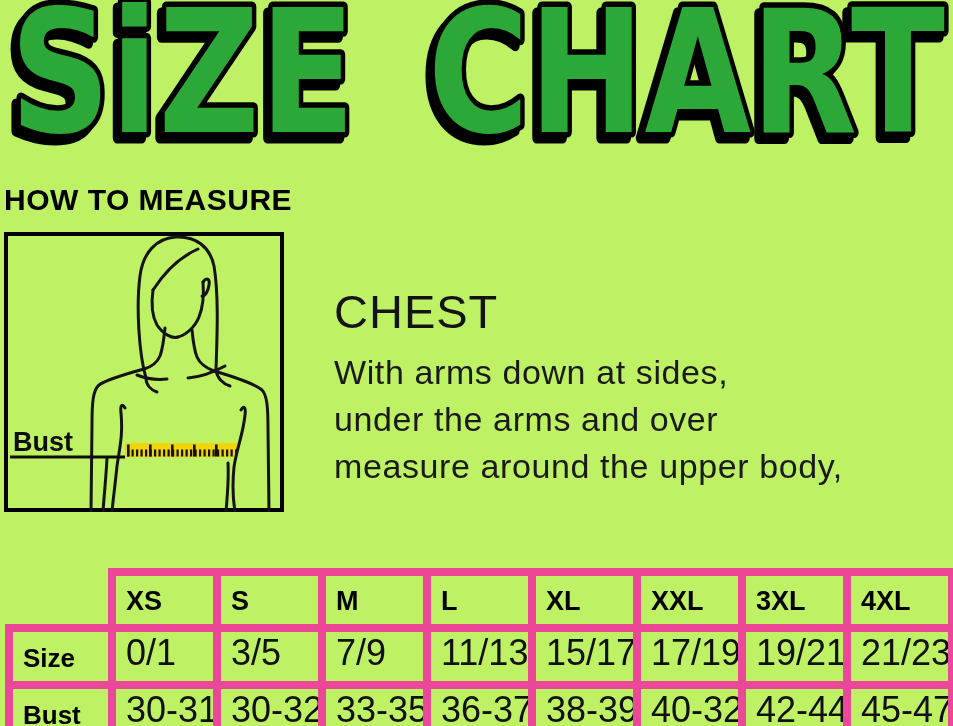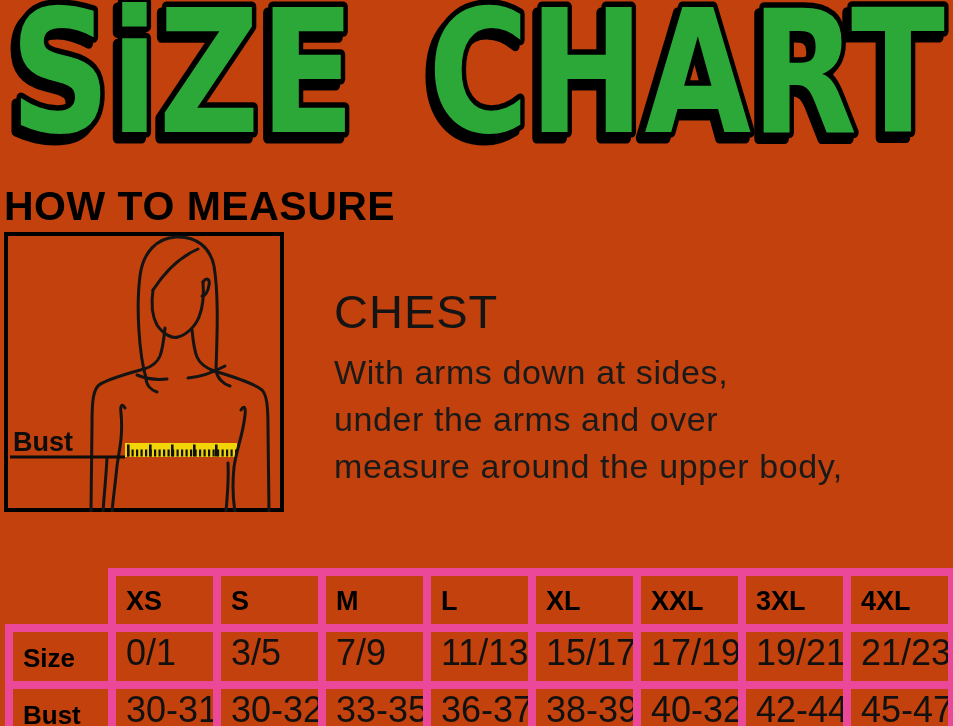--- a/index.html
+++ b/index.html
@@ -1,35 +1,35 @@
 <!DOCTYPE html>
 <html><head>
 <meta charset="utf-8">
 <style>
   html, body { margin:0; padding:0; background:#fff; }
   .page {
     position:relative; width:953px; height:726px; overflow:hidden;
-    background:#c2410c; color:#000;
+    background:#bef264; color:#000;
     font-family:"Liberation Sans", sans-serif;
   }
 
   
   .title-svg { position:absolute; left:0; top:0; width:953px; height:154px; overflow:visible; }
   .title-svg text {
     font-family:"DejaVu Sans", sans-serif;
     font-weight:bold;
     stroke:#000; stroke-width:11px; stroke-linejoin:round;
     paint-order:stroke;
     filter:drop-shadow(-5px 6px 0 #000);
   }
 
   
   .howto-heading {
     position:absolute; left:4px; top:183px;
-    font-size:41px; font-weight:bold; letter-spacing:0.5px; margin:0;
+    font-size:30px; font-weight:bold; letter-spacing:0.5px; margin:0;
   }
   .figure-svg { position:absolute; left:4px; top:232px; width:280px; height:280px; }
   .figure-svg .line { fill:none; stroke:#141414; stroke-width:3; stroke-linecap:round; stroke-linejoin:round; }
   .figure-svg .frame { fill:none; stroke:#000; stroke-width:4; }
   .figure-svg .bust-text { font-family:"Liberation Sans", sans-serif; font-weight:bold; font-size:27px; fill:#0d0d0d; }
 
   
   .chest-block { position:absolute; left:334px; top:284px; }
   .chest-heading { font-size:47px; font-weight:normal; letter-spacing:1px; margin:0 0 10px 0; color:#141414; }
   .chest-line { display:block; font-size:34px; line-height:47px; letter-spacing:0.6px; color:#1a1a1a; }

